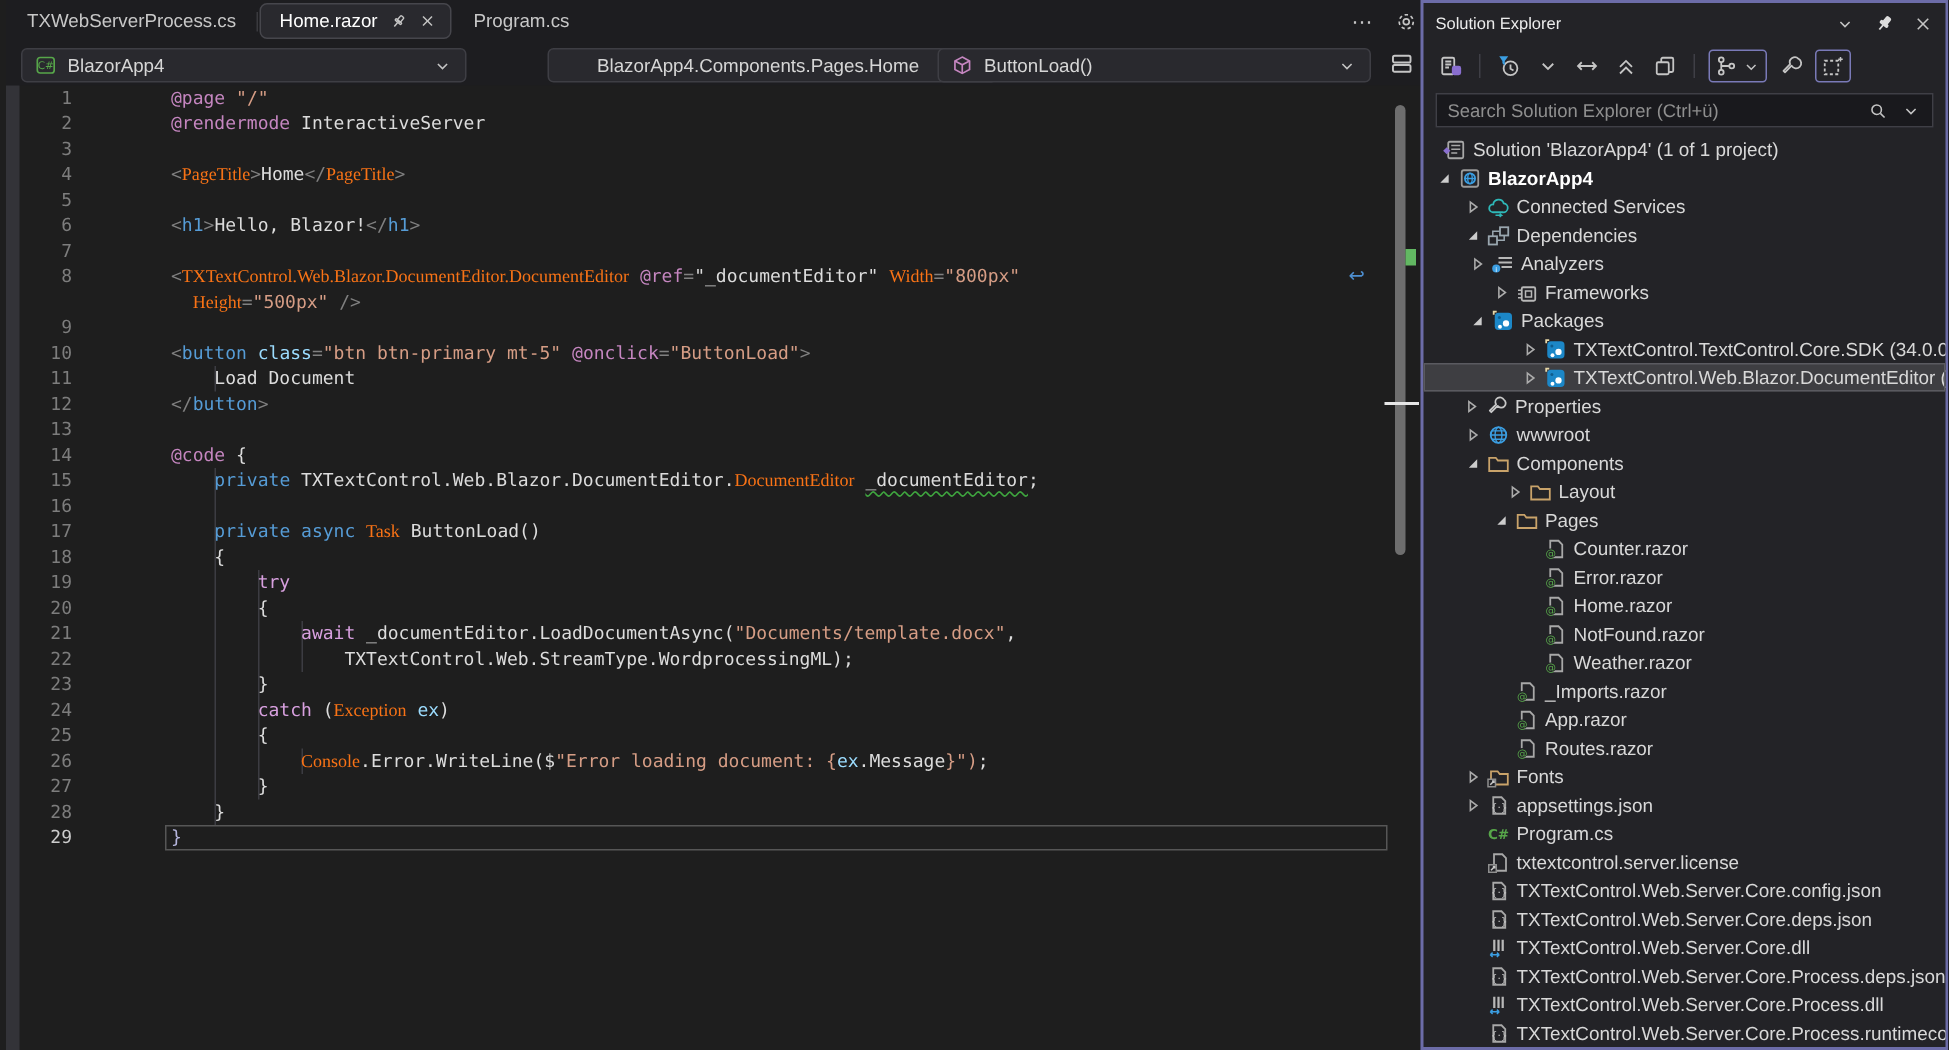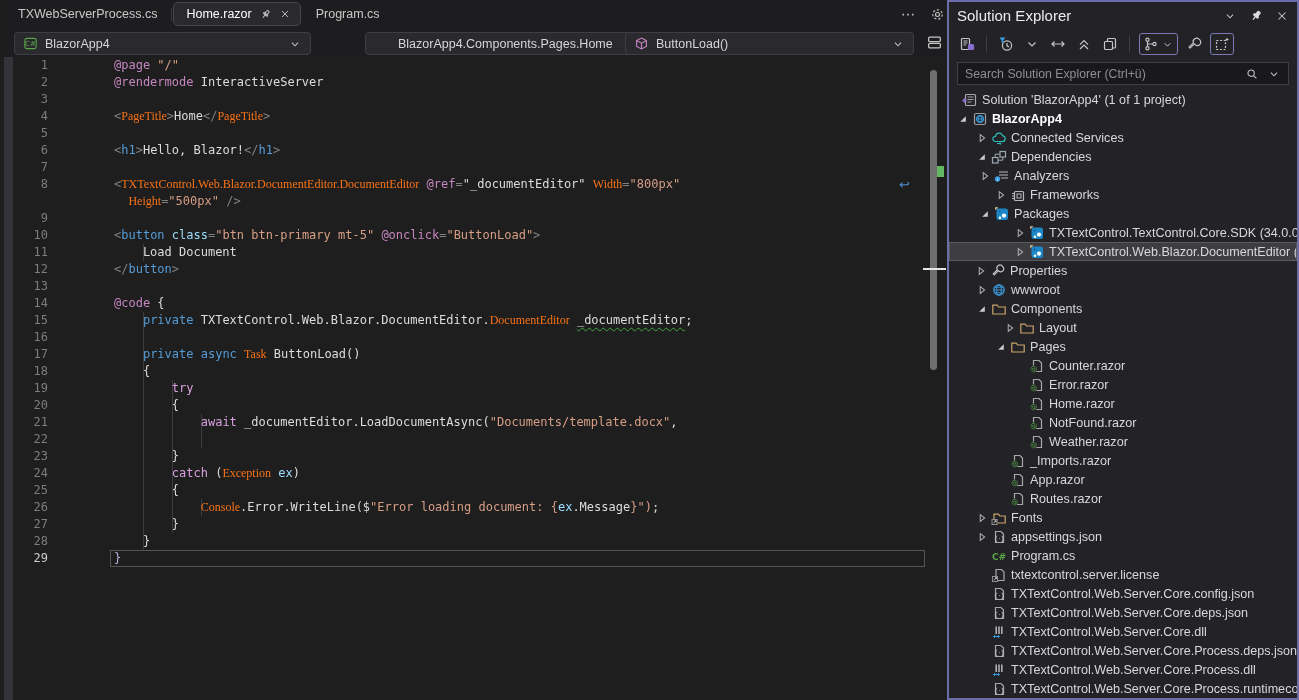--- a/index.html
+++ b/index.html
@@ -38,21 +38,21 @@
   .guide { position:absolute; width:1px; background:#3c3c42; }
   .wrap-arrow { position:absolute; color:#4e8fd0; font-size:13px; font-family:"DejaVu Sans",sans-serif; }
   .vscroll-thumb { position:absolute; left:926px; top:70px; width:7px; height:300px; background:#6e6e6e; border-radius:4px; }
   .scroll-change { position:absolute; left:933px; top:166px; width:7px; height:11px; background:#62b862; }
   .scroll-caret { position:absolute; left:919px; top:268px; width:23px; height:2px; background:#e6e6e6; }
 
   
   .sol-exp { position:absolute; left:947px; top:0; width:352px; height:700px; background:#232327;
              border:2px solid #6c6ca8; }
   .se-title { position:relative; height:27px; display:flex; align-items:center; padding:0 8px; }
-  .se-title-label { font-size:15px; color:#ececec; }
+  .se-title-label { font-size:11px; color:#ececec; }
   .se-title-btns { margin-left:auto; display:flex; align-items:center; gap:12px; }
   .se-toolbar { height:30px; display:flex; align-items:center; padding:0 8px; gap:6px; }
   .tb-sep { width:1px; height:16px; background:#3f3f46; margin:0 3px; }
   .tb-btn { display:flex; align-items:center; justify-content:center; min-width:20px; height:22px; border-radius:3px; }
   .tb-btn.framed { border:1px solid #7a7ab8; padding:0 3px; gap:2px; }
   .se-search { margin:3px 8px 5px 8px; height:23px; background:#19191d; border:1px solid #3f3f46;
                display:flex; align-items:center; padding:0 7px; }
   .se-search-text { font-size:12.3px; color:#8f8f8f; }
   .se-search-icons { margin-left:auto; display:flex; align-items:center; gap:8px; }
   .se-tree { position:relative; }
@@ -178,21 +178,21 @@
           <div class="code-row"><span class="ln">12</span><span class="tk-g">&lt;/</span><span class="tk-k">button</span><span class="tk-g">&gt;</span></div>
           <div class="code-row"><span class="ln">13</span></div>
           <div class="code-row"><span class="ln">14</span><span class="tk-d">@code</span><span class="tk-w"> {</span></div>
           <div class="code-row"><span class="ln">15</span><span class="tk-w">    </span><span class="tk-k">private</span><span class="tk-w"> TXTextControl.Web.Blazor.DocumentEditor.</span><span class="tk-t">DocumentEditor</span><span class="tk-w"> </span><span class="tk-e">_documentEditor</span><span class="tk-w">;</span></div>
           <div class="code-row"><span class="ln">16</span></div>
           <div class="code-row"><span class="ln">17</span><span class="tk-w">    </span><span class="tk-k">private</span><span class="tk-w"> </span><span class="tk-k">async</span><span class="tk-w"> </span><span class="tk-t">Task</span><span class="tk-w"> ButtonLoad()</span></div>
           <div class="code-row"><span class="ln">18</span><span class="tk-w">    {</span></div>
           <div class="code-row"><span class="ln">19</span><span class="tk-w">        </span><span class="tk-c">try</span></div>
           <div class="code-row"><span class="ln">20</span><span class="tk-w">        {</span></div>
           <div class="code-row"><span class="ln">21</span><span class="tk-w">            </span><span class="tk-c">await</span><span class="tk-w"> _documentEditor.LoadDocumentAsync(</span><span class="tk-s">"Documents/template.docx"</span><span class="tk-w">,</span></div>
-          <div class="code-row"><span class="ln">22</span></div>
+          <div class="code-row"><span class="ln">22</span><span class="tk-w">                TXTextControl.Web.StreamType.WordprocessingML);</span></div>
           <div class="code-row"><span class="ln">23</span><span class="tk-w">        }</span></div>
           <div class="code-row"><span class="ln">24</span><span class="tk-w">        </span><span class="tk-c">catch</span><span class="tk-w"> (</span><span class="tk-t">Exception</span><span class="tk-w"> </span><span class="tk-a">ex</span><span class="tk-w">)</span></div>
           <div class="code-row"><span class="ln">25</span><span class="tk-w">        {</span></div>
           <div class="code-row"><span class="ln">26</span><span class="tk-w">            </span><span class="tk-t">Console</span><span class="tk-w">.Error.WriteLine($</span><span class="tk-s">"Error loading document: {</span><span class="tk-a">ex</span><span class="tk-w">.Message</span><span class="tk-s">}")</span><span class="tk-w">;</span></div>
           <div class="code-row"><span class="ln">27</span><span class="tk-w">        }</span></div>
           <div class="code-row"><span class="ln">28</span><span class="tk-w">    }</span></div>
           <div class="code-row cur"><div class="cur-box"></div><span class="ln">29</span><span class="tk-b">}</span></div>
         </div>
     </div>
 

